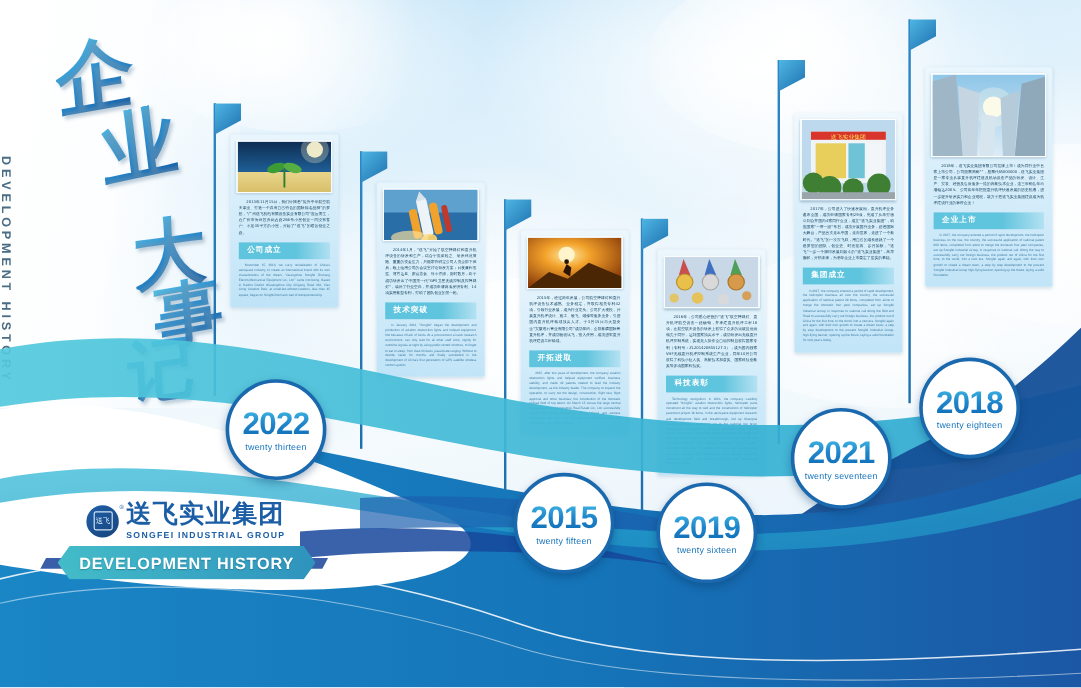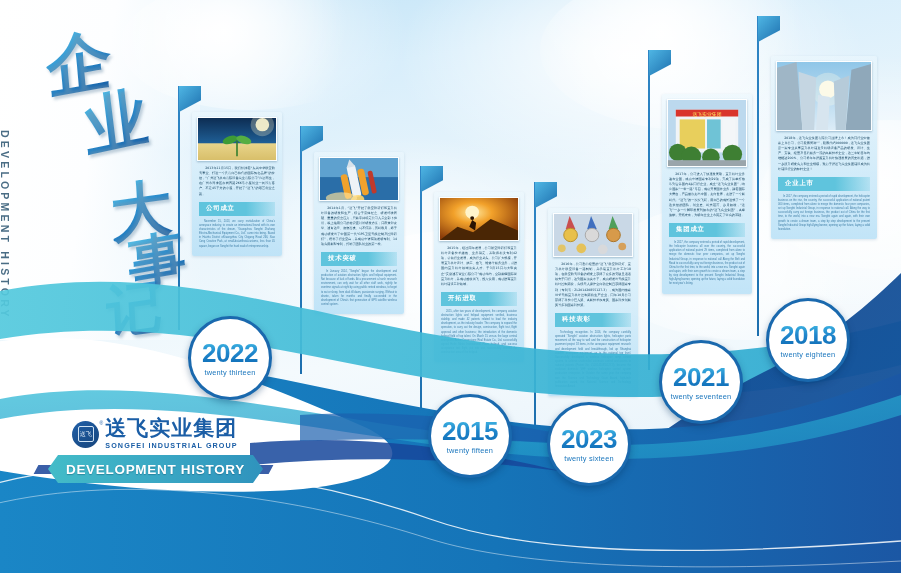--- a/index.html
+++ b/index.html
@@ -392,21 +392,21 @@
 
   <div class="year-circle" style="left:188px;top:316px;">
     <span class="year-num">2022</span>
     <span class="year-sub">twenty thirteen</span>
   </div>
   <div class="year-circle" style="left:428px;top:394px;">
     <span class="year-num">2015</span>
     <span class="year-sub">twenty fifteen</span>
   </div>
   <div class="year-circle" style="left:547px;top:402px;">
-    <span class="year-num">2023</span>
+    <span class="year-num">2019</span>
     <span class="year-sub">twenty sixteen</span>
   </div>
   <div class="year-circle" style="left:659px;top:340px;">
     <span class="year-num">2021</span>
     <span class="year-sub">twenty seventeen</span>
   </div>
   <div class="year-circle" style="left:766px;top:298px;">
     <span class="year-num">2018</span>
     <span class="year-sub">twenty eighteen</span>
   </div>

